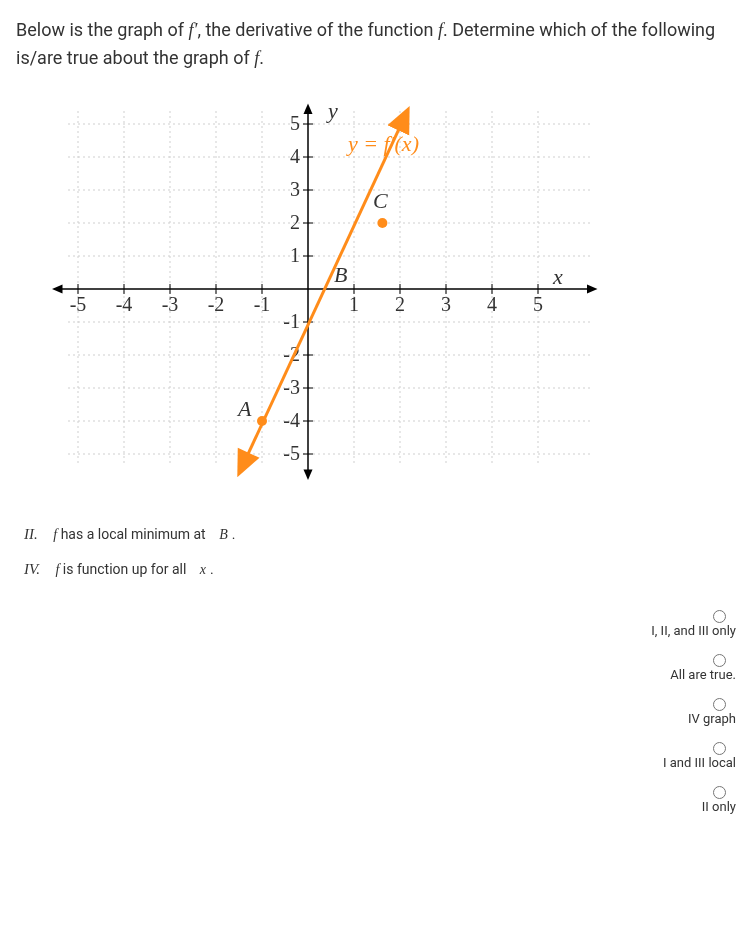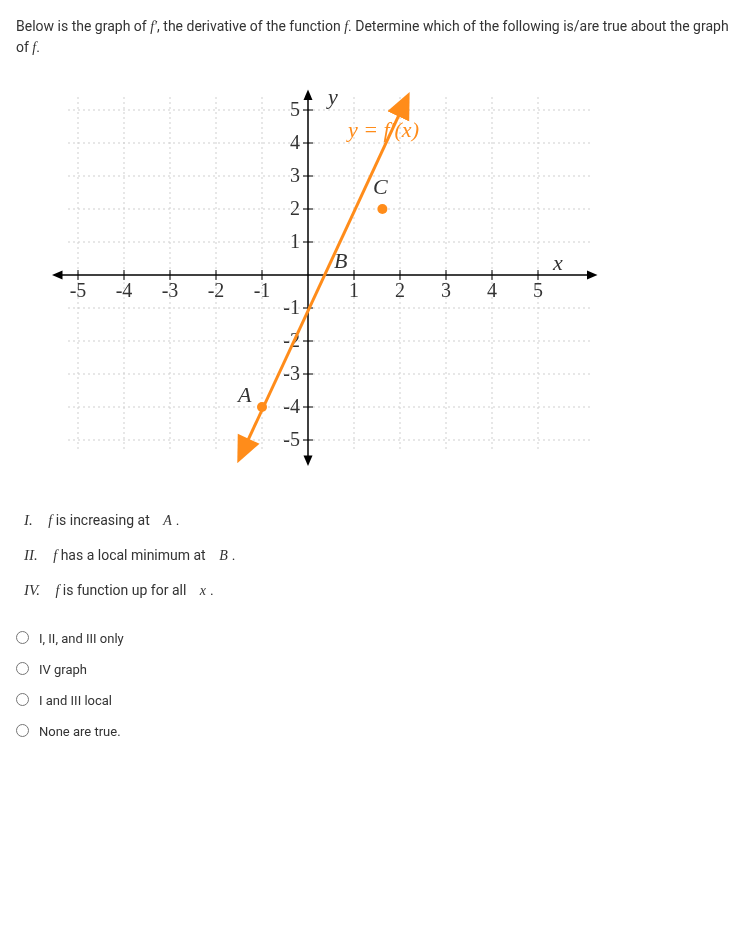--- a/index.html
+++ b/index.html
@@ -5,21 +5,21 @@
     * { margin: 0; padding: 0; box-sizing: border-box; }
     body {
       font-family: -apple-system, BlinkMacSystemFont, "Segoe UI", Roboto, sans-serif;
       font-size: 14px;
       color: #333;
       padding: 16px;
       background: #fff;
       width: 752px;
     }
     .question-text {
-      font-size: 14px;
+      font-size: 18px;
       margin-bottom: 24px;
       line-height: 1.5;
     }
     .question-text .math-var { font-style: italic; font-family: Georgia, "Times New Roman", serif; }
     .chart-container {
       margin-left: 32px;
       margin-bottom: 40px;
     }
     .chart { display: block; }
     .statements {
@@ -34,23 +34,24 @@
       font-style: italic;
       font-family: Georgia, "Times New Roman", serif;
       margin-right: 12px;
       font-size: 15px;
     }
     .statements .stmt .math { font-style: italic; font-family: Georgia, "Times New Roman", serif; }
     .statements .stmt .lbl { font-style: italic; font-family: Georgia, "Times New Roman", serif; margin-left: 10px; margin-right: 4px; }
     .options { }
     .option {
       display: flex;
-      align-items: flex-start;
+      align-items: flex-end;
       margin-bottom: 16px;
       cursor: pointer;
+      flex-direction: column;
     }
     .option input[type="radio"] {
       margin-right: 10px;
       width: 13px;
       height: 13px;
       cursor: pointer;
     }
     .option label {
       font-size: 13px;
       cursor: pointer;
@@ -168,46 +169,45 @@
     <g font-family="Georgia,serif" font-size="22" font-style="italic" fill="#333">
       <text x="190" y="320">A</text>
       <text x="286" y="186">B</text>
       <text x="325" y="112">C</text>
     </g>
   </svg>
 </div>
 
 <div class="statements">
   <div class="stmt">
-    <span class="num">I.</span>
-    <span class="math">f </span><span>is increasing at</span>
-    <span class="lbl">A</span><span>.</span>
-  </div>
-  <div class="stmt">
     <span class="num">II.</span>
     <span class="math">f </span><span>has a local minimum at</span>
     <span class="lbl">B</span><span>.</span>
   </div>
   <div class="stmt">
     <span class="num">IV.</span>
     <span class="math">f </span><span>is function up for all</span>
     <span class="lbl">x</span><span>.</span>
   </div>
 </div>
 
 <div class="options">
   <div class="option">
     <input type="radio" name="ans" id="oa" style="">
     <label for="oa">I, II, and III only</label>
   </div>
   <div class="option">
+    <input type="radio" name="ans" id="ob" style="">
+    <label for="ob">All are true.</label>
+  </div>
+  <div class="option">
     <input type="radio" name="ans" id="oc" style="">
     <label for="oc">IV graph</label>
   </div>
   <div class="option">
     <input type="radio" name="ans" id="od" style="">
     <label for="od">I and III local</label>
   </div>
   <div class="option">
-    <input type="radio" name="ans" id="og" style="">
-    <label for="og">None are true.</label>
+    <input type="radio" name="ans" id="oe" style="">
+    <label for="oe">II only</label>
   </div>
 </div>
 
 </body></html>

